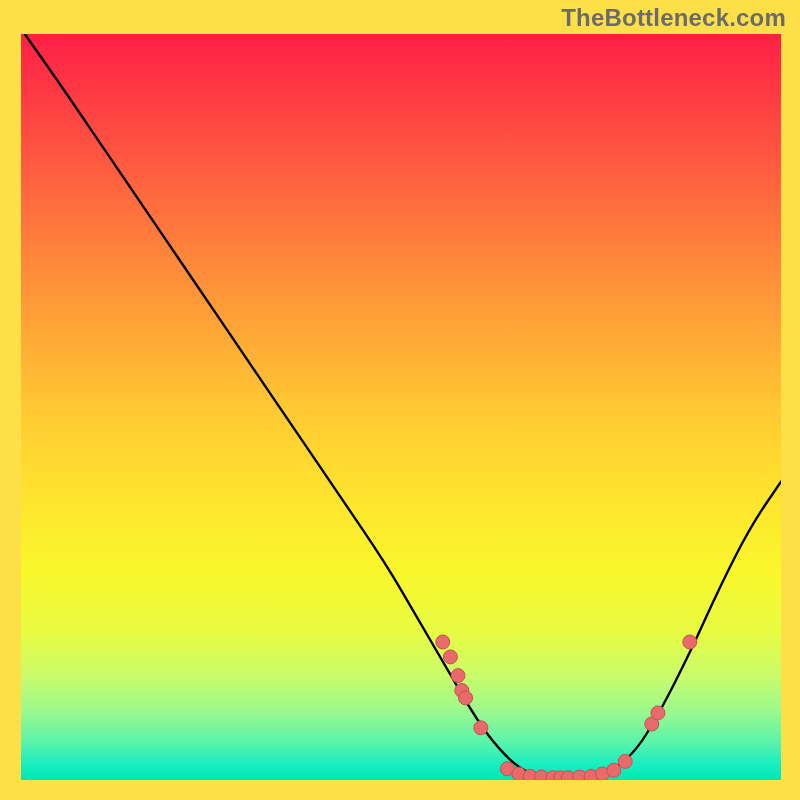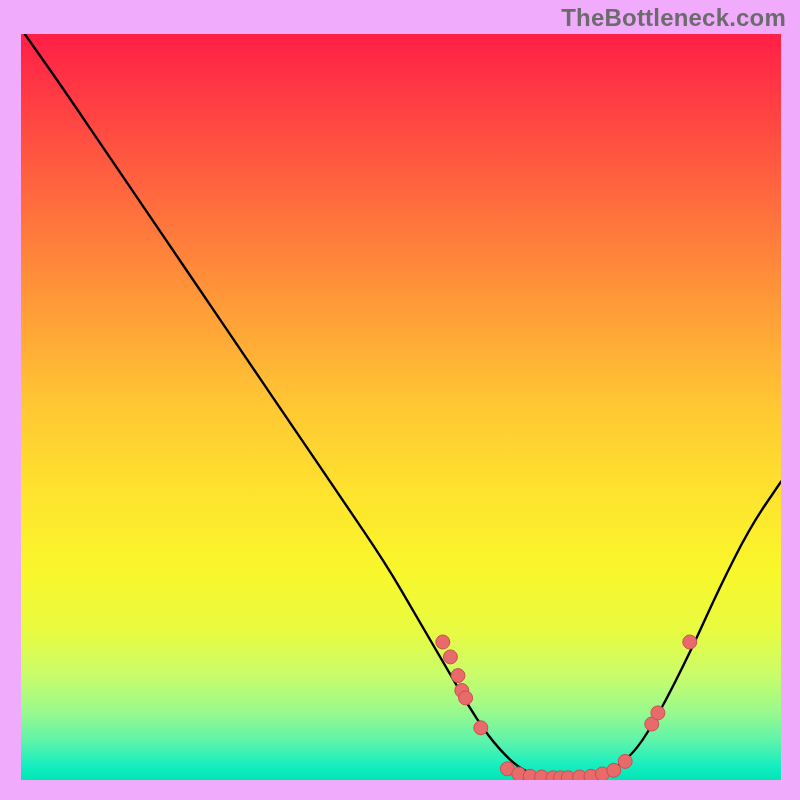--- a/index.html
+++ b/index.html
@@ -1,21 +1,21 @@
 <!DOCTYPE html>
 <html><head>
 <meta charset="utf-8">
 <style>
   * { margin: 0; padding: 0; box-sizing: border-box; }
   html, body { width: 800px; height: 800px; overflow: hidden; background: #000; }
   .frame {
     position: relative;
     width: 800px;
     height: 800px;
-    background: #f0abfc;
+    background: #fde047;
   }
   .attribution {
     position: absolute;
     top: 4px;
     right: 14px;
     font-family: Arial, Helvetica, sans-serif;
     font-size: 24px;
     font-weight: 600;
     color: #6b6b6b;
     letter-spacing: 0.2px;

